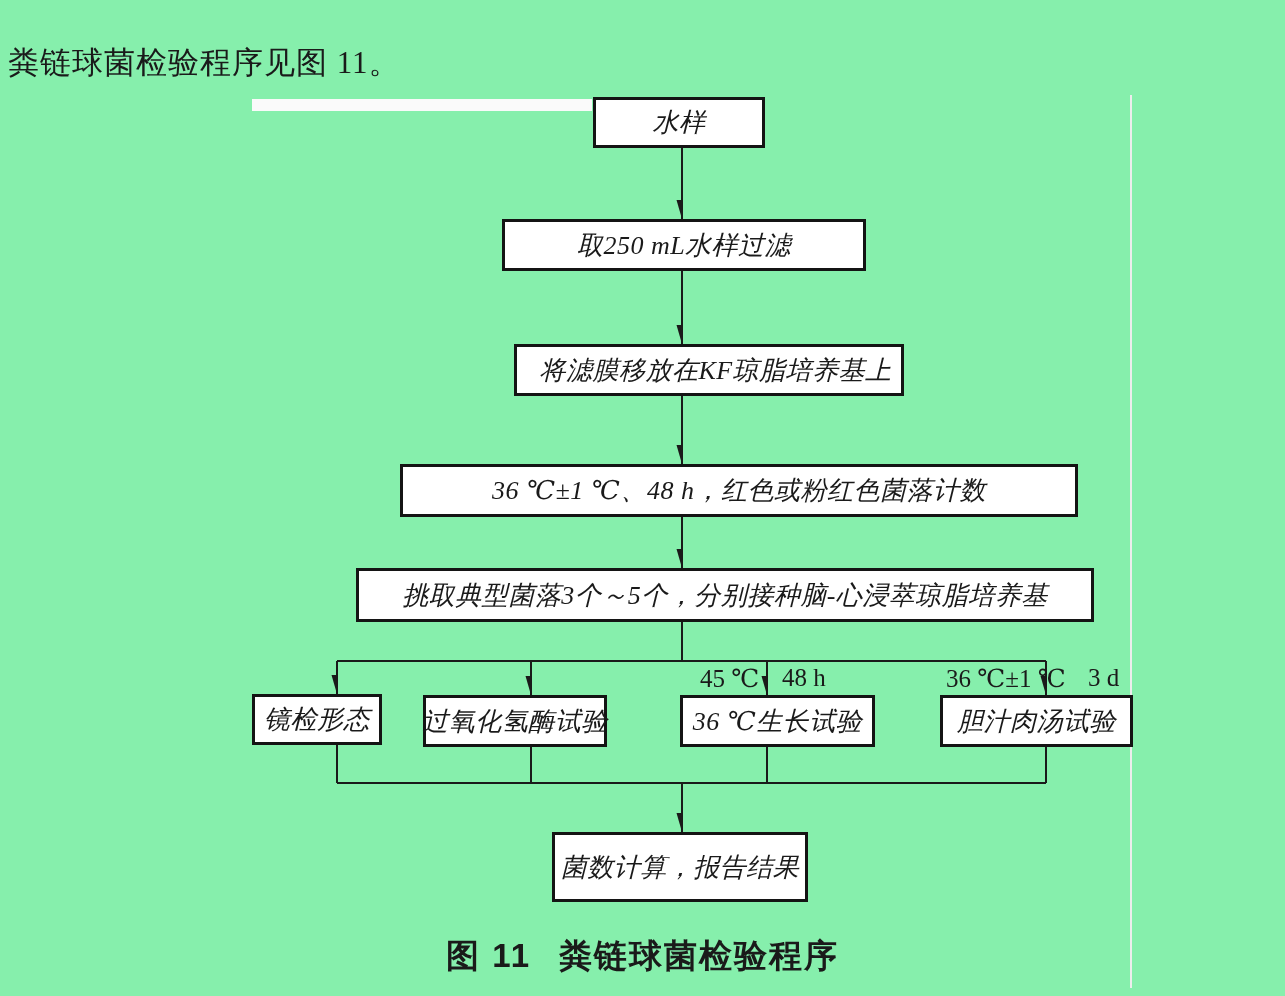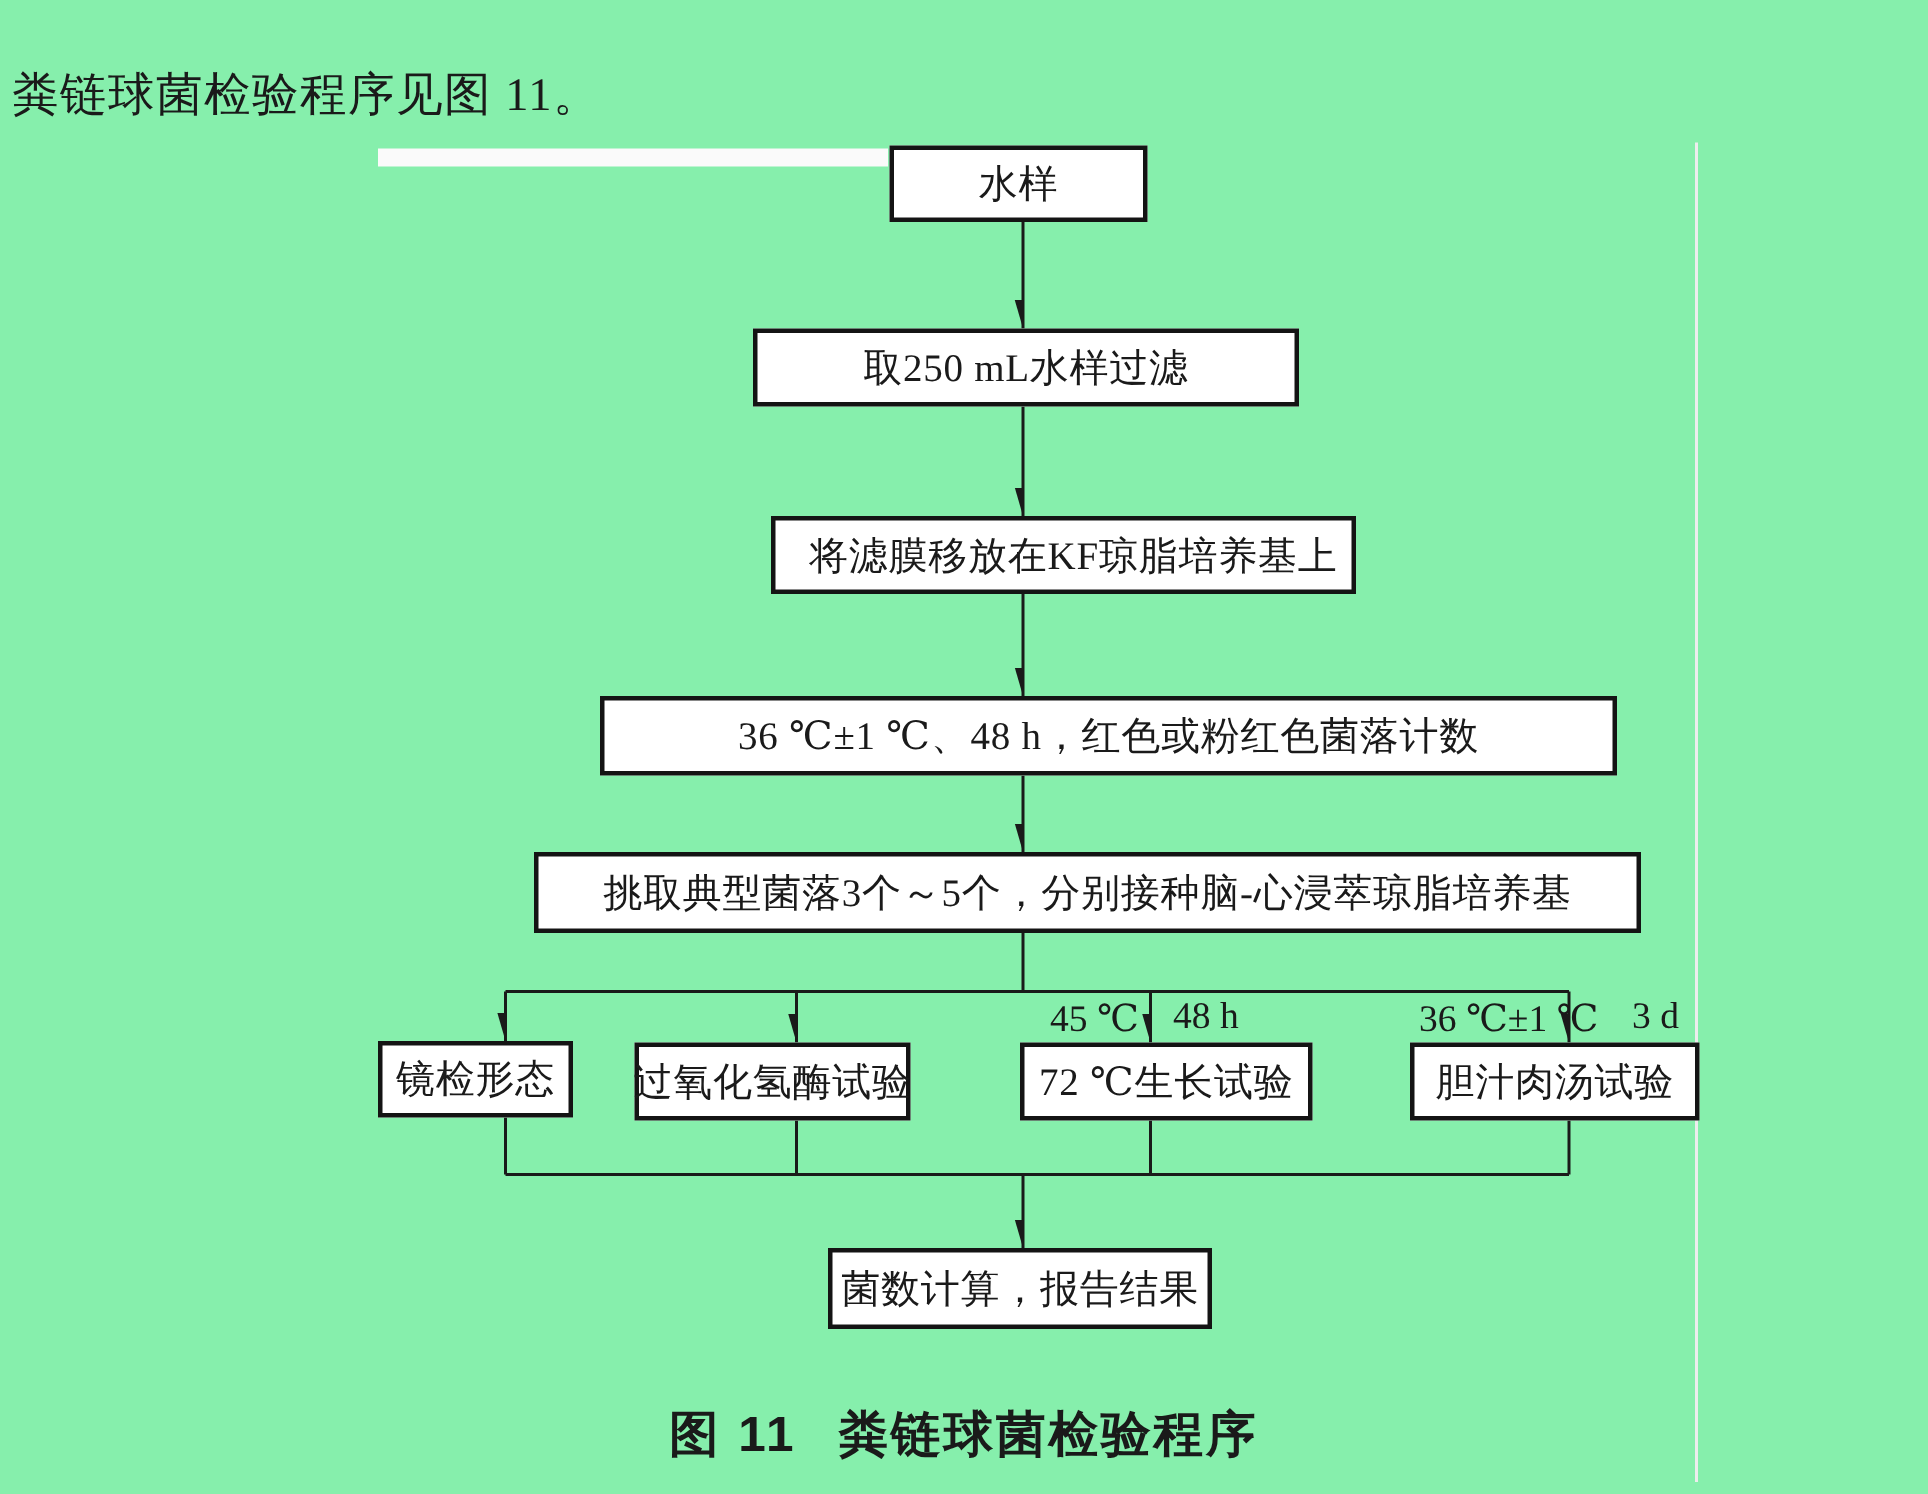--- a/index.html
+++ b/index.html
@@ -54,20 +54,21 @@
     box-sizing: border-box;
     border: 3px solid #141414;
     background: #ffffff;
     display: flex;
     align-items: center;
     justify-content: center;
     font-size: 26px;
     white-space: pre;
     z-index: 2;
     letter-spacing: 0.5px;
+    font-style: italic;
   }
   .edge-label {
     position: absolute;
     font-size: 25px;
     white-space: pre;
     z-index: 3;
     background: transparent;
   }
   .caption {
     position: absolute;
@@ -125,25 +126,25 @@
   <div class="node" style="left:514px; top:344px; width:390px; height:52px;padding-left:13px;">将滤膜移放在KF琼脂培养基上</div>
 
   <div class="node" style="left:400px; top:464px; width:678px; height:53px;">36 ℃±1 ℃、48 h，红色或粉红色菌落计数</div>
 
   <div class="node" style="left:356px; top:568px; width:738px; height:54px;">挑取典型菌落3个～5个，分别接种脑-心浸萃琼脂培养基</div>
 
   <div class="node" style="left:252px; top:694px; width:130px; height:51px;">镜检形态</div>
 
   <div class="node" style="left:423px; top:695px; width:184px; height:52px;">过氧化氢酶试验</div>
 
-  <div class="node" style="left:680px; top:695px; width:195px; height:52px;">72 ℃生长试验</div>
+  <div class="node" style="left:680px; top:695px; width:195px; height:52px;">36 ℃生长试验</div>
 
   <div class="node" style="left:940px; top:695px; width:193px; height:52px;">胆汁肉汤试验</div>
 
-  <div class="node" style="left:552px; top:832px; width:256px; height:54px;">菌数计算，报告结果</div>
+  <div class="node" style="left:552px; top:832px; width:256px; height:70px;">菌数计算，报告结果</div>
 
   <div class="edge-label" style="left:700px; top:664px;">45 ℃</div>
   <div class="edge-label" style="left:782px; top:664px;">48 h</div>
   <div class="edge-label" style="left:898px; top:664px;margin-left:48px;">36 ℃±1 ℃</div>
   <div class="edge-label" style="left:1088px; top:664px;">3 d</div>
 
   <div class="caption">
     <span>图 11</span>
     <span>粪链球菌检验程序</span>
   </div>

